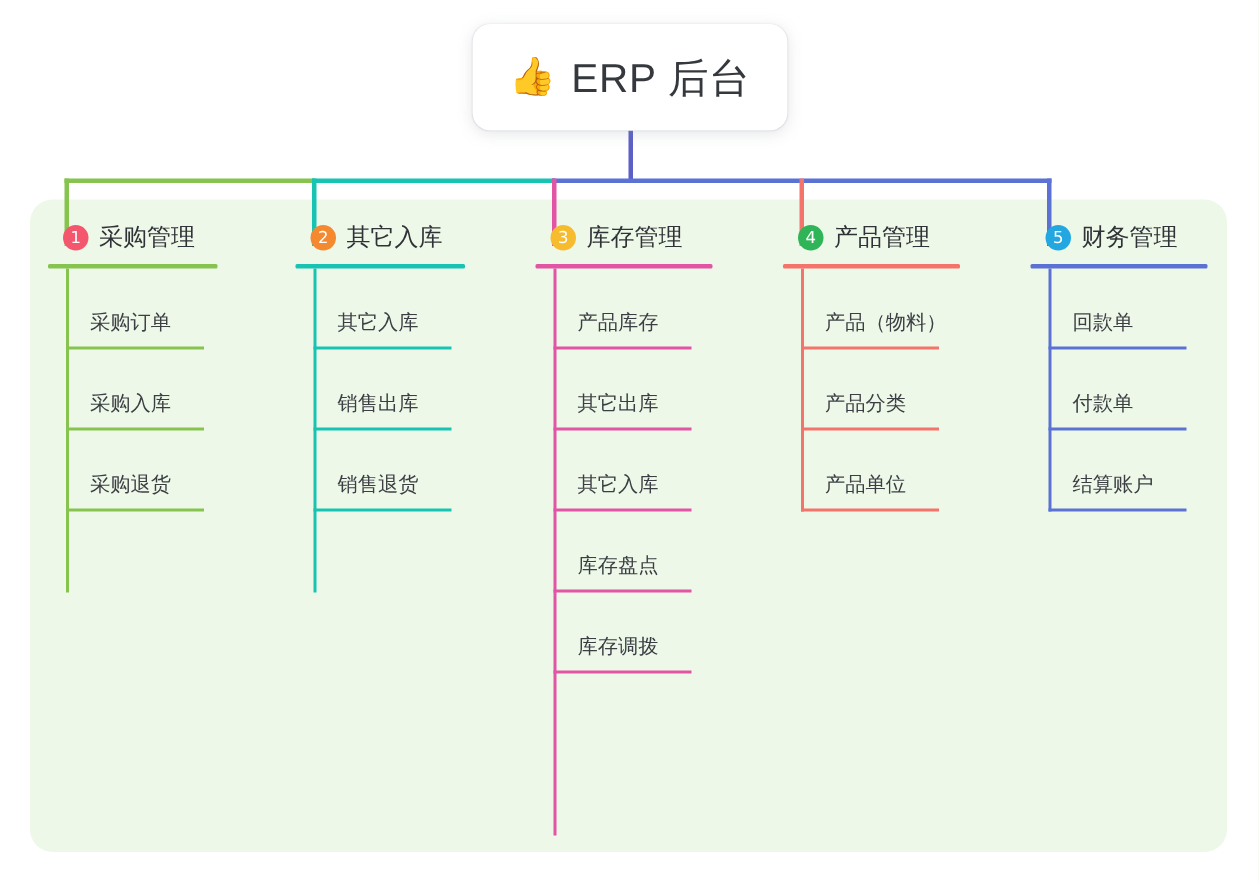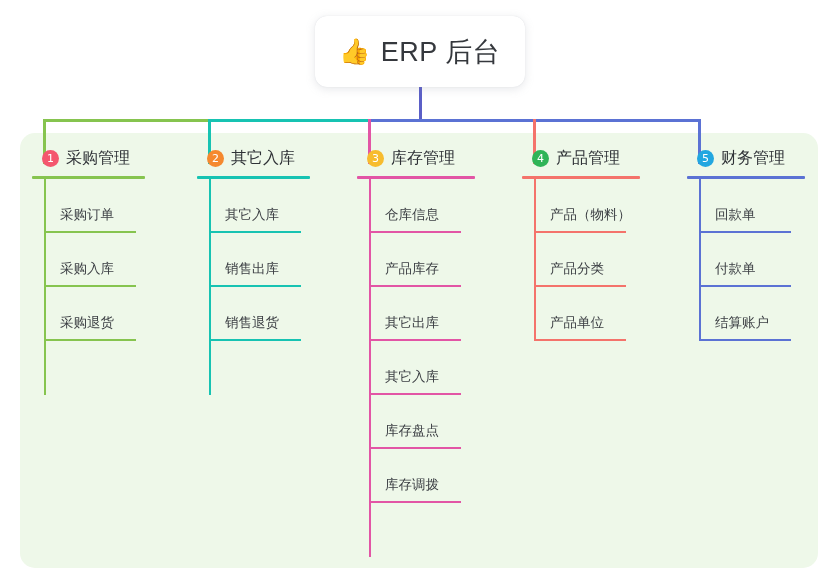--- a/index.html
+++ b/index.html
@@ -225,24 +225,20 @@
       </div>
       <div class="column" style="left: 357px;">
         <div class="col-header">
           <span class="badge" style="background: rgb(247, 188, 46);">3</span>
           <span class="col-title">库存管理</span>
         </div>
         <div class="header-rule" style="background: rgb(226, 85, 165); width: 118px;"></div>
         <div class="items">
           <div class="rail" style="background: rgb(226, 85, 165); height: 378px;"></div>
           <div class="item">
-            <span class="item-label">仓库信息</span>
-            <div class="item-rule" style="background: rgb(226, 85, 165);"></div>
-          </div>
-          <div class="item">
             <span class="item-label">产品库存</span>
             <div class="item-rule" style="background: rgb(226, 85, 165);"></div>
           </div>
           <div class="item">
             <span class="item-label">其它出库</span>
             <div class="item-rule" style="background: rgb(226, 85, 165);"></div>
           </div>
           <div class="item">
             <span class="item-label">其它入库</span>
             <div class="item-rule" style="background: rgb(226, 85, 165);"></div>

